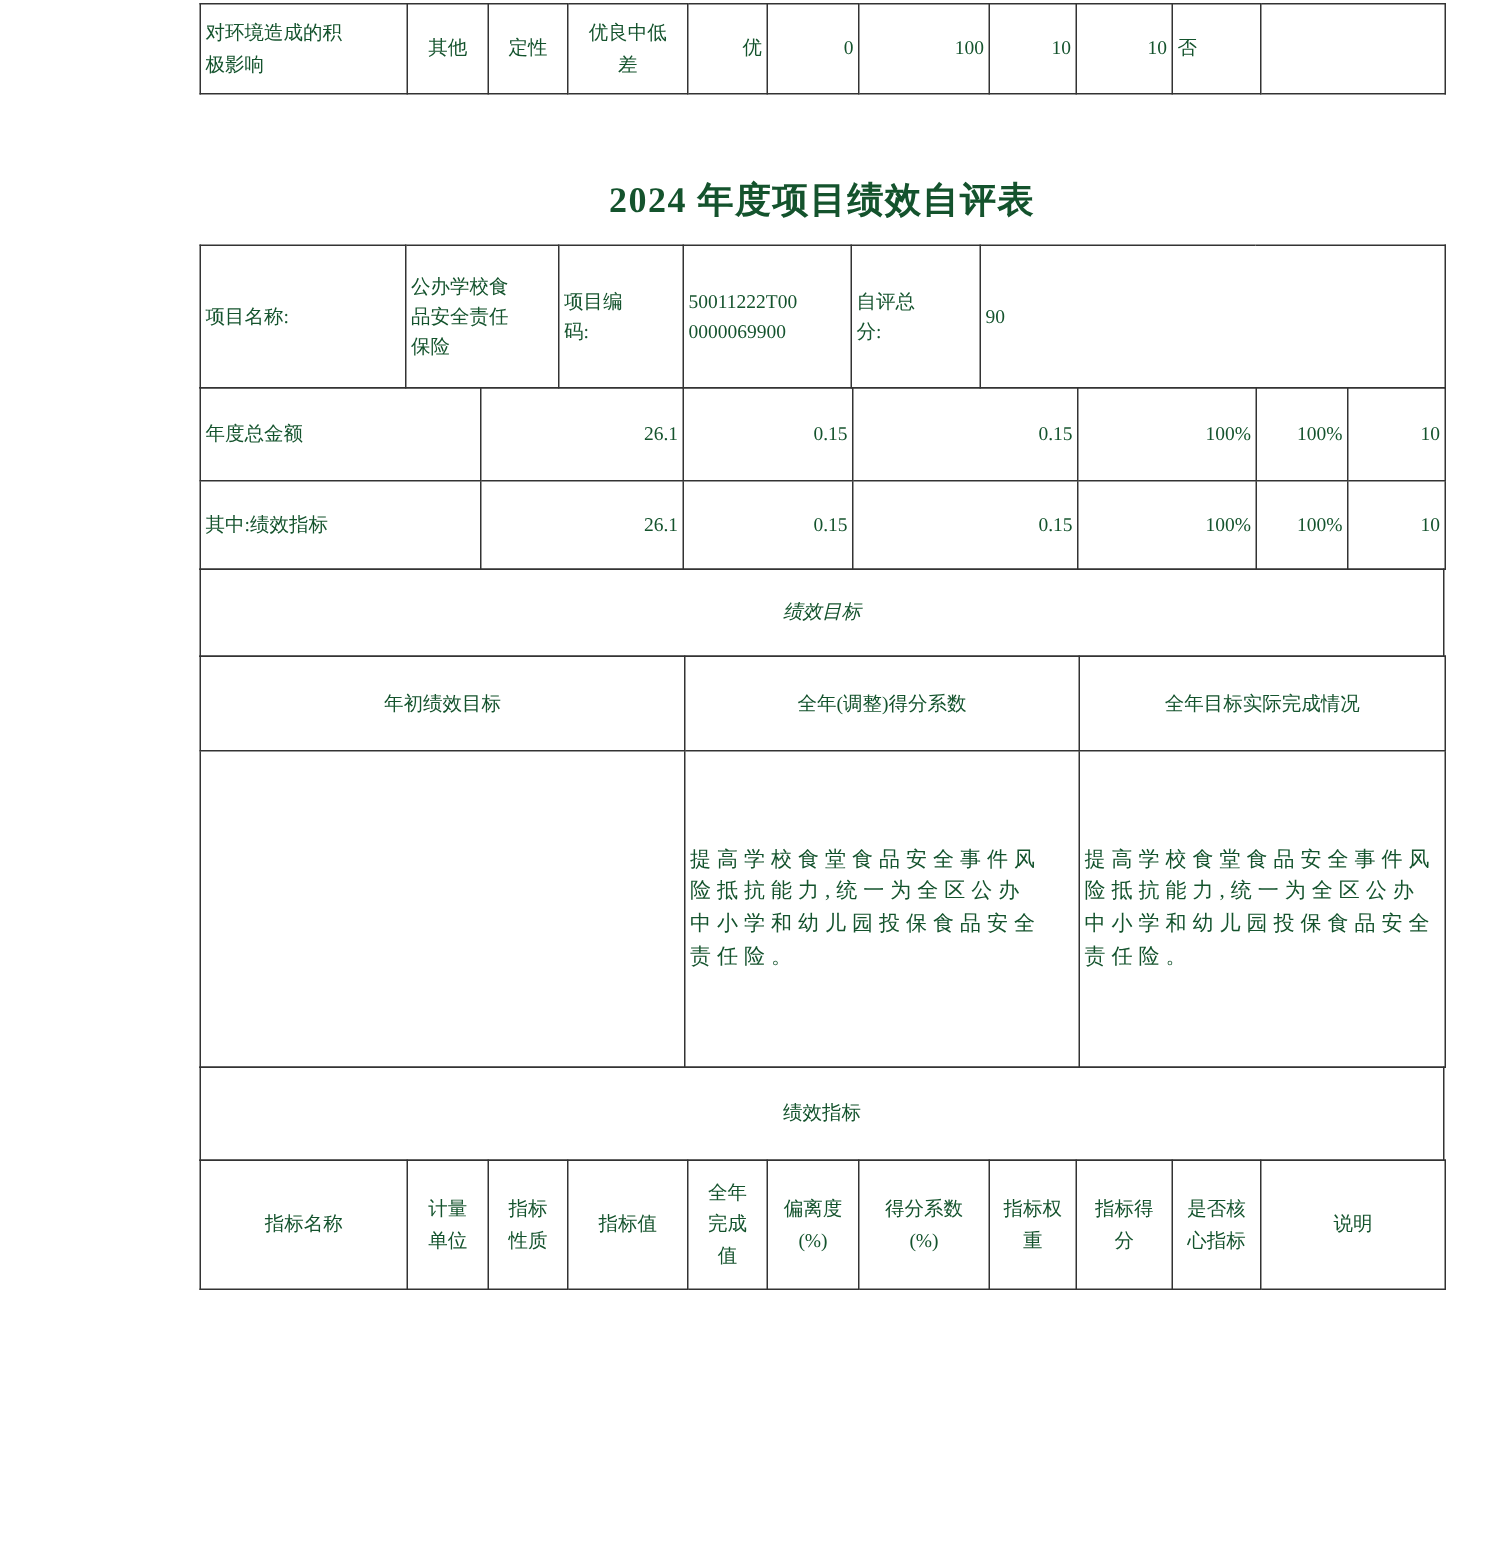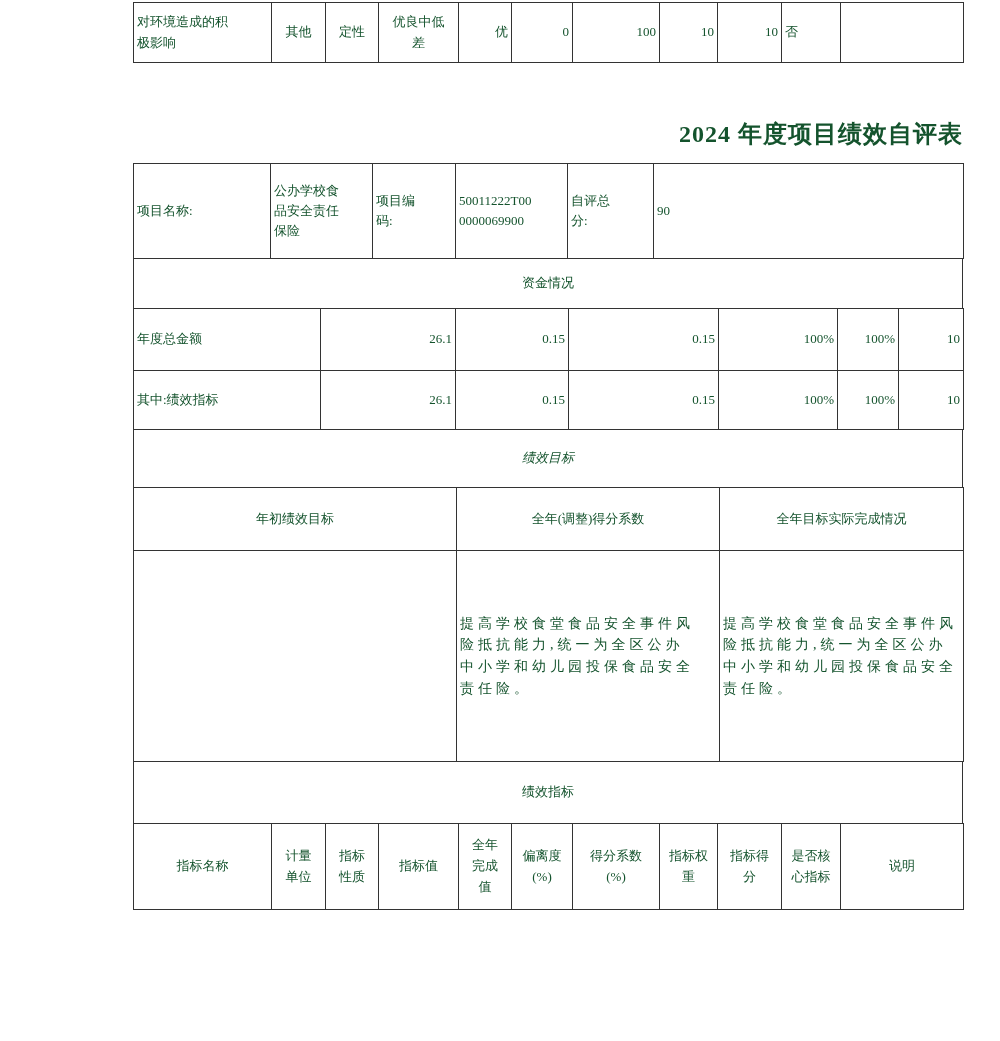--- a/index.html
+++ b/index.html
@@ -31,21 +31,21 @@
   .al{text-align:left;}
   .ar{text-align:right;}
   .ac{text-align:center;}
   .pl{padding-left:5px;}
   .top-table{margin-top:2px;}
   .r-top1 td{height:55px;}
   .r-top2 td{height:47px;}
   .title{
     width:830px;
     margin:54px 0 12px 133px;
-    text-align:right;
+    text-align:center;
     font-size:24px;
     font-weight:bold;
     line-height:34px;
     letter-spacing:1px;
   }
   .r-info1 td{height:90px;}
   .r-info2 td{height:66px;}
   .band td{height:45px;text-align:center;}
   .band-goals td{height:53px;font-style:italic;}
   .band-ind td{height:57px;}
@@ -123,27 +123,20 @@
 码:</td>
       <td class="al">50011222T00
 0000069900</td>
       <td class="al">自评总
 分:</td>
       <td class="al" colspan="3">90</td>
     </tr>
   </tbody>
     </table>
 
-  <table class="tbl band">
-    <tbody>
-        <tr>
-      <td>资金情况</td>
-    </tr>
-  </tbody>
-    </table>
 
   <table class="tbl funds-table">
     <colgroup>
       <col style="width:187px">
         <col style="width:135px">
         <col style="width:113px">
         <col style="width:150px">
       <col style="width:119px">
         <col style="width:61px">
         <col style="width:65px">

